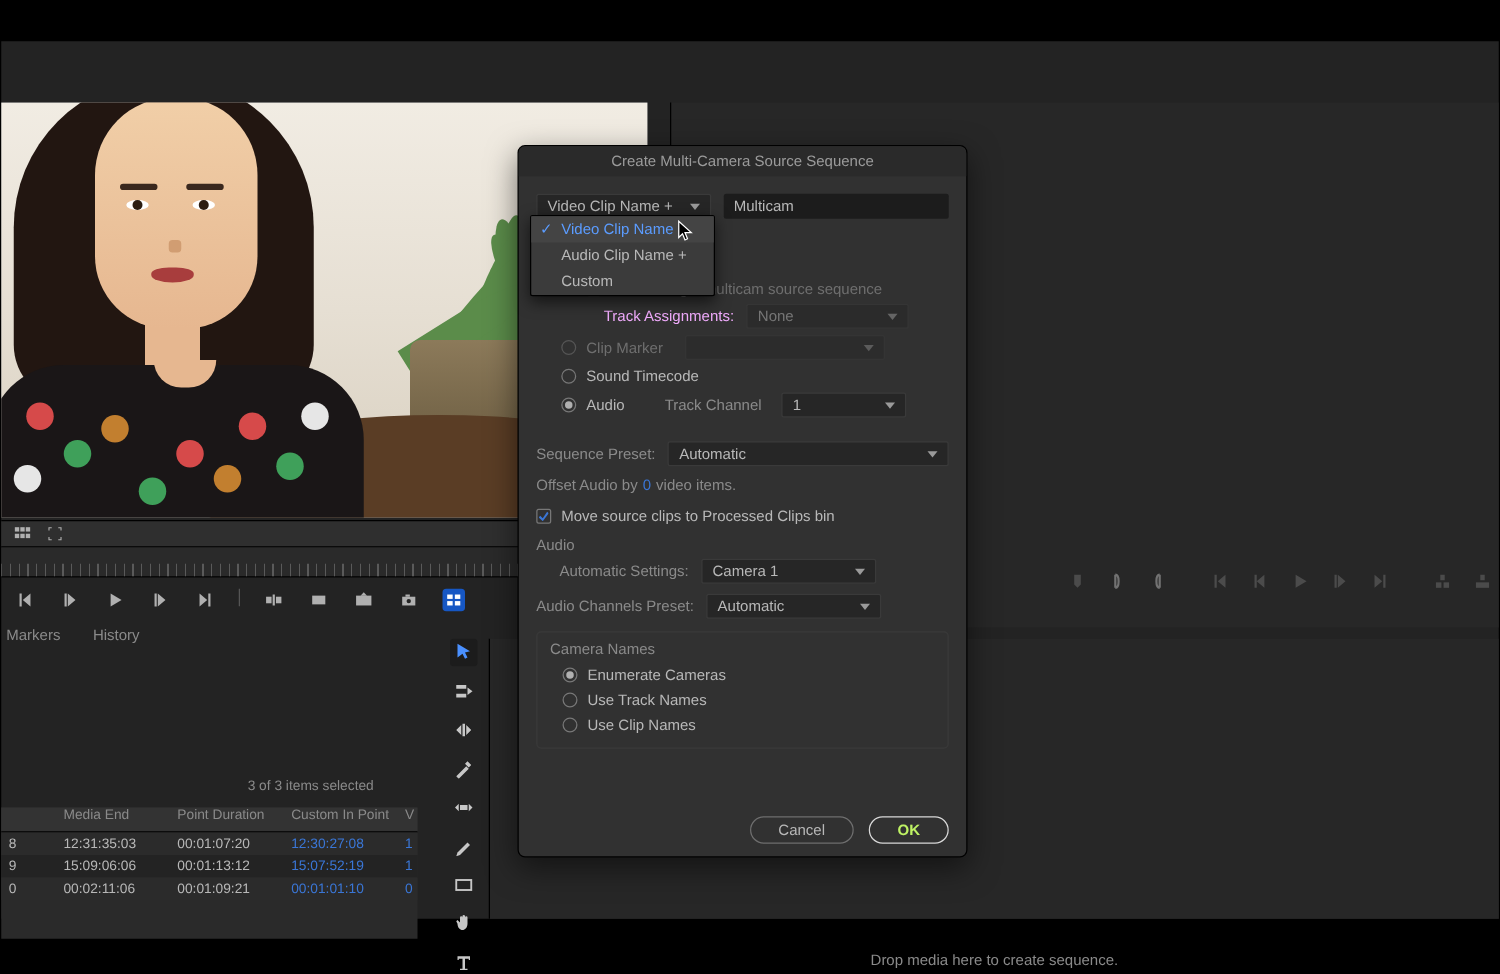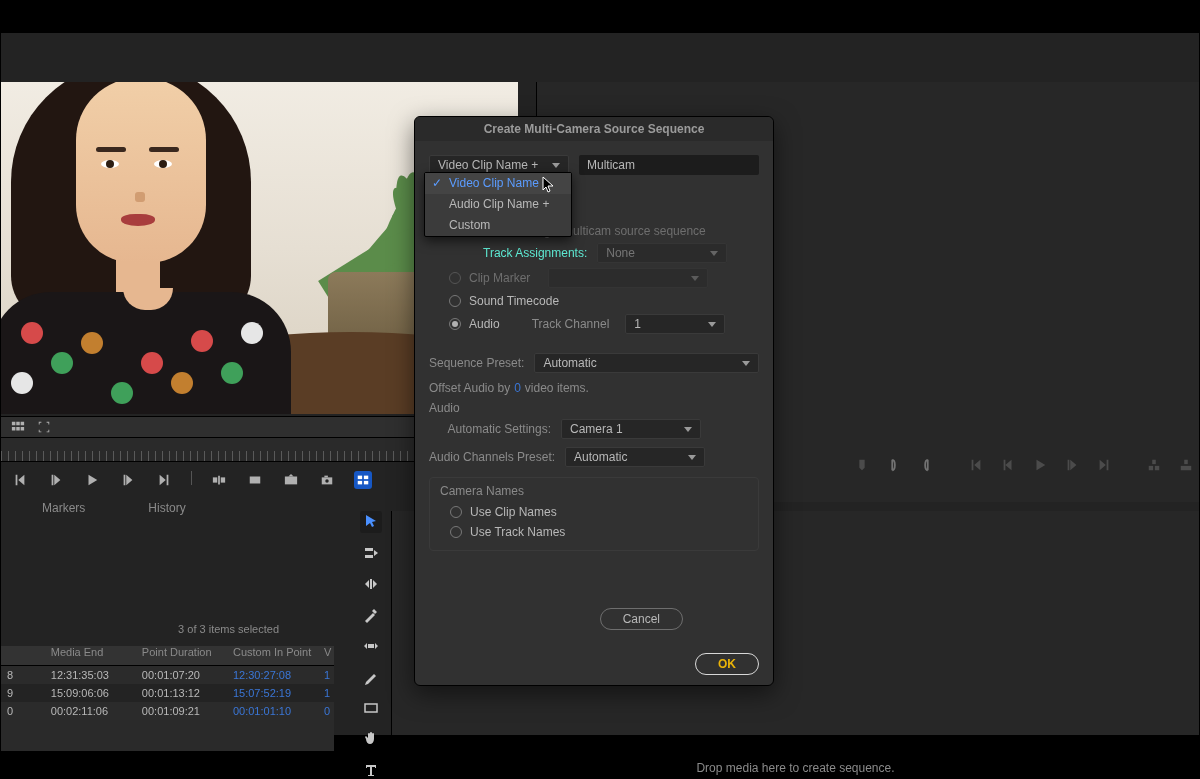--- a/index.html
+++ b/index.html
@@ -69,21 +69,21 @@
   .timeline-ruler::before{content:""; position:absolute; left:0; right:0; top:13px; height:10px; background:repeating-linear-gradient(to right,#5a5a5a 0 1px, transparent 1px 7px);}
   
   .transport { position:absolute; left:0; top:438px; width:517px; height:24px; background:transparent; display:flex; gap:18px; padding-left:10px;}
   .tbtn{width:18px; height:18px; display:flex; align-items:center; justify-content:center; color:var(--icon); cursor:pointer;}
   .tbtn svg{width:14px; height:14px; fill:currentColor;}
   .tbtn.active{ background:#1657c4; border-radius:3px; }
   .right-transport { position:absolute; right:6px; top:420px; width:330px; height:24px; display:flex; gap:18px; align-items:center; justify-content:flex-end;}
   .right-transport .tbtn svg { fill:#6a6a6a; }
   
   .panel-tabs{ position:absolute; left:4px; top:468px; display:flex; gap:26px; color:var(--txt-dim);}
-  .panel-tabs span{cursor:pointer;margin-left:37px;}
+  .panel-tabs span{cursor:pointer;}
   .proj-sel{ position:absolute; right:860px; top:590px; color:var(--txt-dim); font-size:11px;}
   
   .project { position:absolute; left:0; top:613px; width:333px; height:105px; background:var(--bg-panel-2);}
   .project .hdr{display:flex; height:20px; background:#333; border-bottom:1px solid #000;}
   .project .row{display:flex; height:18px; align-items:center;}
   .project .row:nth-child(odd){background:var(--row);}
   .project .row:nth-child(even){background:var(--row-alt);}
   .cell{padding:0 6px; overflow:hidden; white-space:nowrap; font-size:11px;}
   .c0{width:10px;} .c1{width:32px;} .c2{width:92px;} .c3{width:92px;} .c4{width:92px; color:var(--accent);} .c5{width:16px; color:var(--accent);}
   .hdr .cell{color:var(--txt-dim);} .hdr .c4,.hdr .c5{color:var(--txt-dim);}
@@ -92,38 +92,38 @@
   .tool{width:22px; height:22px; display:flex; align-items:center;justify-content:center; color:#c7c7c7; border-radius:3px; cursor:pointer;}
   .tool.sel{background:#1c1c1c;}
   .tool svg{width:16px;height:16px;fill:currentColor;}
   
   .seq-area{position:absolute; left:390px; top:478px; right:0; bottom:0; background:#272727; border-left:1px solid #000;}
   .seq-hint{position:absolute; left:0; right:0; top:250px; text-align:center; color:var(--txt-dim);}
   
   .program{position:absolute; left:535px; top:49px; right:0; height:420px; background:#272727; border-left:1px solid #000;}
   
   .dialog{position:absolute; left:414px; top:116px; width:360px; height:570px; background:var(--bg-dialog); border:1px solid #000; border-radius:6px; box-shadow:0 8px 24px rgba(0,0,0,.5);}
-  .dialog-title{height:24px; display:flex; align-items:center; justify-content:center; color:var(--txt-title); font-weight:700; font-size:12px; background:var(--bg-dialog-header); border-radius:6px 6px 0 0;}
+  .dialog-title{height:24px; display:flex; align-items:center; justify-content:center; color:var(--txt-title); font-weight:400; font-size:12px; background:var(--bg-dialog-header); border-radius:6px 6px 0 0;}
   .drow{display:flex; align-items:center; gap:10px; padding:4px 14px;}
   .field{background:var(--bg-input); border-radius:2px; height:20px; display:flex; align-items:center; padding:0 8px; color:var(--txt); flex:1;}
   .select{background:var(--bg-field); border:1px solid var(--border-light); border-radius:2px; height:20px; display:flex; align-items:center; justify-content:space-between; padding:0 8px; min-width:100px; cursor:pointer;}
   .select .caret{width:0;height:0;border-left:4px solid transparent;border-right:4px solid transparent;border-top:5px solid #9a9a9a;}
   .radio, .chk {display:flex; align-items:center; gap:8px; padding:3px 0;}
   .radio .dot{width:12px;height:12px;border:1px solid #777;border-radius:50%; display:inline-flex; align-items:center; justify-content:center;}
   .radio.sel .dot::after{content:"";width:6px;height:6px;background:var(--radio-fill);border-radius:50%;}
   .radio.dim, .chk.dim{color:#6e6e6e;} .radio.dim .dot{border-color:#555;}
   .chk .box{width:12px;height:12px;border:1px solid #777;border-radius:2px;display:inline-flex;align-items:center;justify-content:center;}
   .chk.on .box::after{content:"";width:8px;height:8px;background:#3a76d6;clip-path:polygon(14% 44%,0 62%,40% 100%,100% 20%,84% 4%,40% 70%);}
   .chk.dim .box{border-color:#555;}
   .lbl{min-width:100px; text-align:right; color:var(--txt-dim);}
   .group{border:1px solid var(--border-light); border-radius:4px; margin:6px 14px; padding:6px 10px 8px 10px;}
   .group-title{color:var(--txt-dim); padding:2px 14px 0 14px;}
   .buttons{position:absolute; bottom:10px; right:14px; display:flex; gap:12px;}
   .btn{height:22px; padding:0 22px; border:1px solid #6e6e6e; border-radius:11px; display:flex; align-items:center; justify-content:center; cursor:pointer; background:transparent; color:var(--txt);}
-  .btn.primary{border-color:#d8d8d8; color:#eab308; font-weight:600;margin-top:45px;}
+  .btn.primary{border-color:#d8d8d8; color:#bef264; font-weight:600;}
   
   .dropdown{position:absolute; left:424px; top:172px; width:148px; background:var(--bg-dropdown); border:1px solid #000; border-radius:2px; box-shadow:0 4px 12px rgba(0,0,0,.6); z-index:10;}
   .dropdown .item{padding:3px 10px 3px 24px; position:relative; cursor:pointer; line-height:15px;}
   .dropdown .item.sel{background:var(--bg-dropdown-sel); color:#5b9cff;}
   .dropdown .item.sel::before{content:"✓"; position:absolute; left:7px; color:#5b9cff;}
   
   .cursor{position:absolute; left:542px; top:176px; width:14px; height:18px; z-index:20; color:#000;}
   .cursor svg{width:14px;height:18px;}
   .link-val{color:var(--accent);}
   .vsep{width:1px;height:14px;background:#555;}
@@ -323,21 +323,21 @@
             <rect x="2" y="9" width="12" height="5"></rect>
             <path d="M6 2h4v5H6z"></path>
           </svg>
         </div>
   </div>
 
   <div class="panel-tabs">
     <span>Markers</span>
     <span>History</span>
   </div>
-  <div class="proj-sel" style="left:auto; right:920px;">3 of 3 items selected</div>
+  <div class="proj-sel" style="left:auto; right:900px;">3 of 3 items selected</div>
 
   <div class="project">
     <div class="hdr">
       <div class="cell c0"></div>
       <div class="cell c1"></div>
       <div class="cell c2">Media End</div>
       <div class="cell c3">Point Duration</div>
       <div class="cell c4" style="color:var(--txt-dim)">Custom In Point</div>
       <div class="cell c5" style="color:var(--txt-dim)">V</div>
     </div>
@@ -445,21 +445,21 @@
      <div class="radio">
           <span class="dot"></span>
           <span>Timecode</span>
         </div>
      <div style="padding-left:20px">
        <div class="chk dim">
             <span class="box"></span>
             <span>Create single multicam source sequence</span>
           </div>
        <div class="drow" style="padding:2px 0">
-         <span class="lbl" style="min-width:auto;margin-left:14px;color:#5eead4">Track Assignments:</span>
+         <span class="lbl" style="min-width:auto;margin-left:14px;color:#f0abfc">Track Assignments:</span>
          <div class="select" style="width:130px;opacity:.5">
               <span>None</span>
               <span class="caret"></span>
             </div>
        </div>
      </div>
      <div class="radio dim" style="gap:8px">
           <span class="dot"></span>
           <span>Clip Marker</span>
        <div class="select" style="width:160px;opacity:.4;margin-left:10px">
@@ -487,47 +487,57 @@
      <div class="select" style="flex:1">
           <span>Automatic</span>
           <span class="caret"></span>
         </div>
    </div>
    <div class="drow" style="gap:4px">
      <span style="color:var(--txt-dim)">Offset Audio by</span>
      <span class="link-val">0</span>
      <span style="color:var(--txt-dim)">video items.</span>
    </div>
+   <div class="drow">
+     <div class="chk on">
+          <span class="box"></span>
+          <span>Move source clips to Processed Clips bin</span>
+        </div>
+   </div>
 
    <div class="group-title">Audio</div>
    <div class="drow">
      <span class="lbl" style="min-width:122px">Automatic Settings:</span>
      <div class="select" style="width:140px">
           <span>Camera 1</span>
           <span class="caret"></span>
         </div>
    </div>
    <div class="drow">
      <span class="lbl" style="min-width:122px">Audio Channels Preset:</span>
      <div class="select" style="width:140px">
           <span>Automatic</span>
           <span class="caret"></span>
         </div>
    </div>
 
    <div class="group">
      <div style="color:var(--txt-dim);margin-bottom:4px">Camera Names</div>
      <div style="padding-left:10px">
+       <div class="radio sel">
+            <span class="dot"></span>
+            <span>Enumerate Cameras</span>
+          </div>
+       <div class="radio">
+            <span class="dot"></span>
+            <span>Use Track Names</span>
+          </div>
        <div class="radio">
             <span class="dot"></span>
             <span>Use Clip Names</span>
-          </div>
-       <div class="radio">
-            <span class="dot"></span>
-            <span>Use Track Names</span>
           </div>
      </div>
    </div>
 
    <div class="buttons">
      <div class="btn">Cancel</div>
      <div class="btn primary">OK</div>
    </div>
  </div>
 

